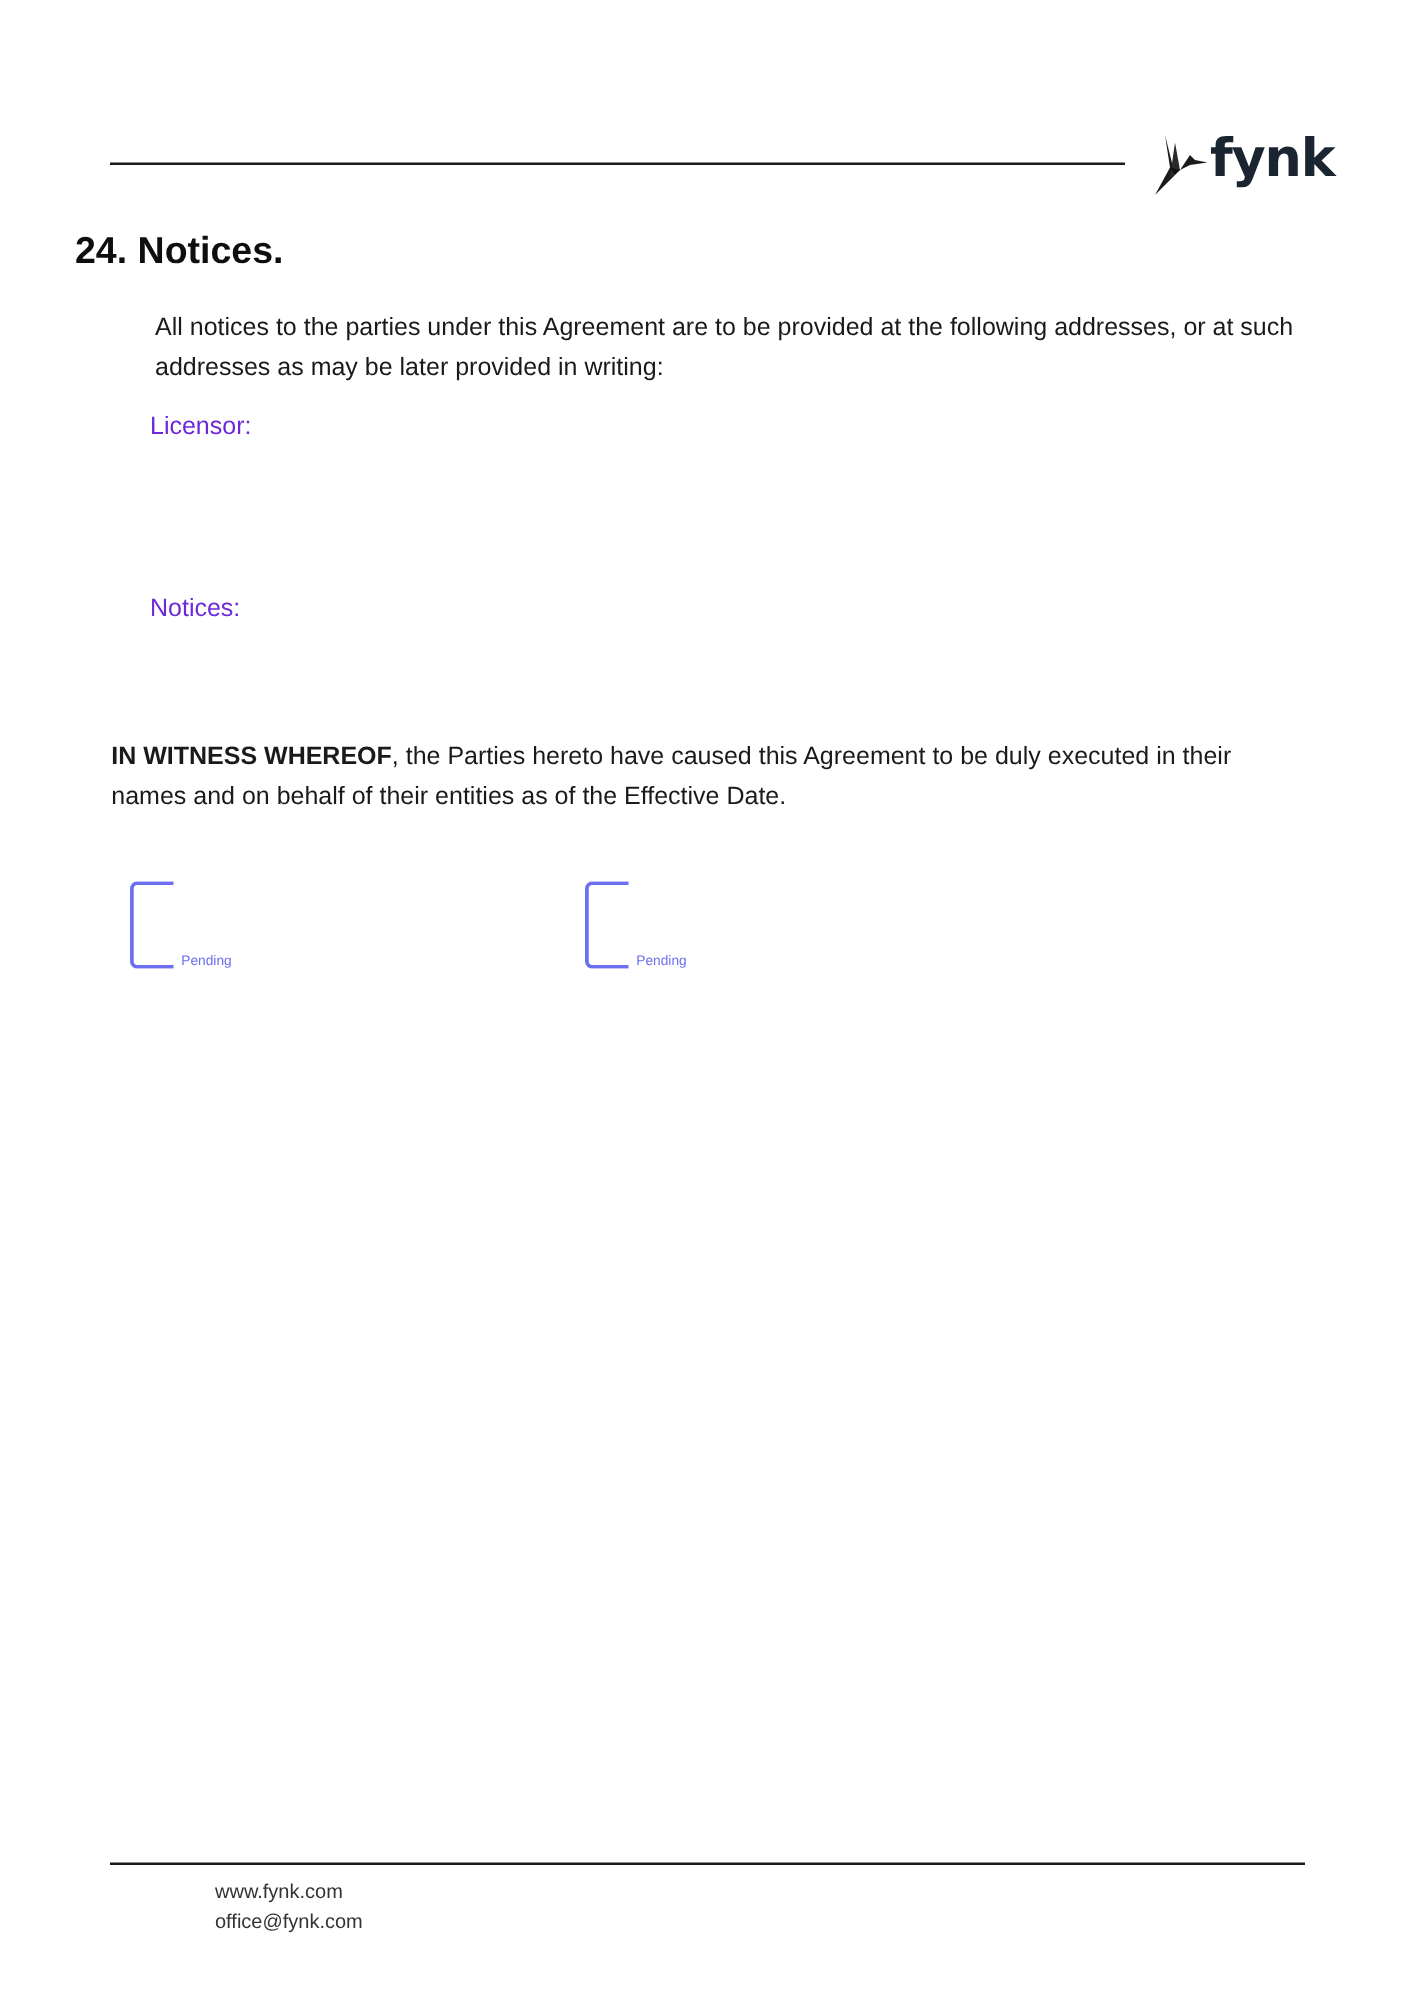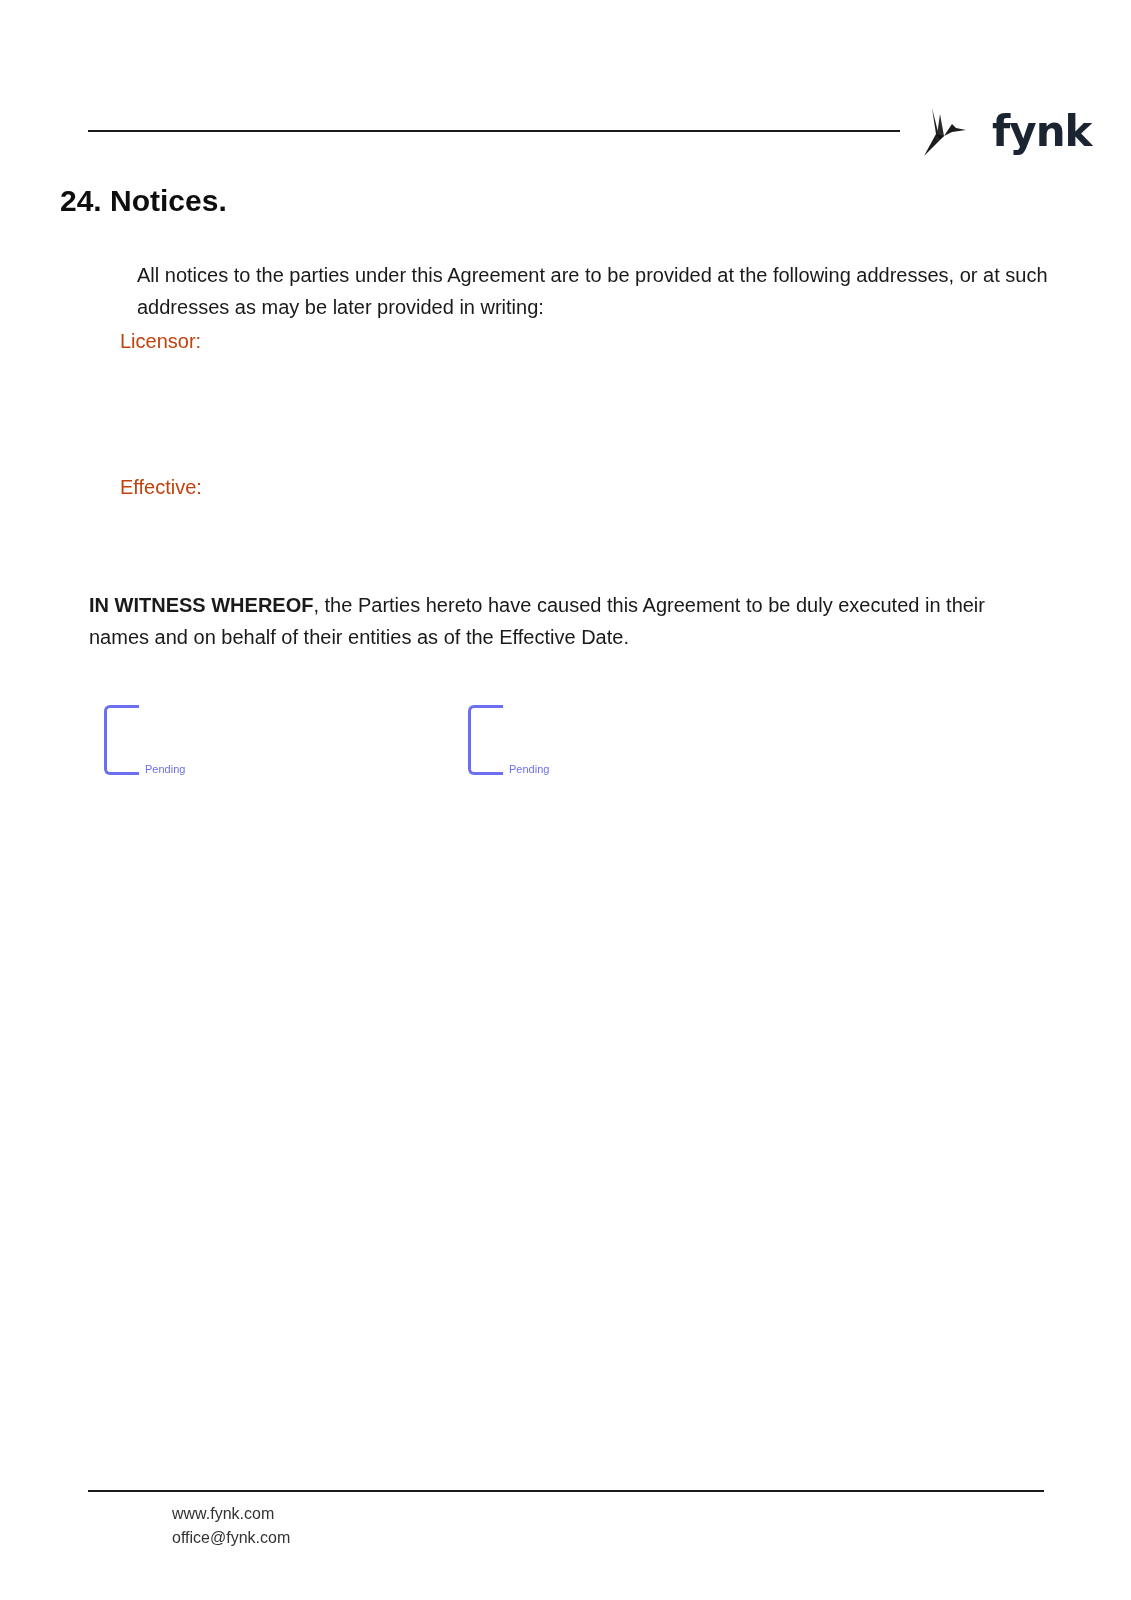--- a/index.html
+++ b/index.html
@@ -1,23 +1,23 @@
 <!DOCTYPE html>
 <html><head>
 <meta charset="utf-8">
 <style>
   html, body { margin: 0; padding: 0; background: #ffffff; }
   body { width: 1131px; height: 1600px; position: relative; font-family: "Liberation Sans", "DejaVu Sans", sans-serif; color: #111111; overflow: hidden; }
   .header-rule { position: absolute; left: 88px; top: 130px; width: 812px; height: 2px; background: #1a1a1a; }
-  .logo { position: absolute; left: 922px; top: 106px; display: flex; align-items: center; gap: 24px; }
+  .logo { position: absolute; left: 922px; top: 106px; display: flex; align-items: flex-start; gap: 0; }
   .logo svg { display: block; }
   .logo-text { font-size: 42px; font-weight: bold; color: #1b2431; letter-spacing: -1px; line-height: 1; font-family: "DejaVu Sans", sans-serif; }
   .section-title { position: absolute; left: 60px; top: 184px; font-size: 30px; font-weight: bold; margin: 0; color: #0e0e0e; }
-  .para { position: absolute; left: 120px; width: 920px; font-size: 20px; line-height: 32px; margin: 17px; color: #1a1a1a; }
-  .label { position: absolute; left: 120px; font-size: 20px; line-height: 32px; margin: 0; color: #c2410c; }
+  .para { position: absolute; left: 120px; width: 920px; font-size: 20px; line-height: 32px; margin: 4px; color: #1a1a1a; }
+  .label { position: absolute; left: 120px; font-size: 20px; line-height: 32px; margin: 0; color: #6d28d9; }
   .witness { position: absolute; left: 89px; top: 589px; width: 960px; font-size: 20px; line-height: 32px; margin: 0; color: #1a1a1a; }
   .witness b { font-weight: bold; text-align: center; }
   .sig { position: absolute; width: 120px; height: 80px; }
   .sig .bracket { position: absolute; left: 0; top: 0; width: 32px; height: 64px; border: 3px solid #6b6ff0; border-right: none; border-radius: 6px 0 0 6px; }
   .sig .status { position: absolute; left: 41px; top: 58px; font-size: 11px; color: #6b6ff0; font-weight: 500; }
   .footer-rule { position: absolute; left: 88px; top: 1490px; width: 956px; height: 2px; background: #1a1a1a; }
   .footer-line { position: absolute; left: 140px; font-size: 16px; color: #333333; line-height: 22px; margin-left: 32px; }
 </style>
 </head>
 <body>
@@ -35,21 +35,21 @@
   </span>
   <span class="logo-text">fynk</span>
 </div>
 
 <h1 class="section-title">24. Notices.</h1>
 
 <p class="para" style="top:242px;">All notices to the parties under this Agreement are to be provided at the following addresses, or at such addresses as may be later provided in writing:</p>
 
 <p class="label" style="top:325px;">Licensor:</p>
 
-<p class="label" style="top:471px;">Effective:</p>
+<p class="label" style="top:471px;">Notices:</p>
 
 <p class="witness"><b>IN WITNESS WHEREOF</b><span>, the Parties hereto have caused this Agreement to be duly executed in their names and on behalf of their entities as of the Effective Date.</span></p>
 
 <div class="sig" style="left:104px; top:705px;">
   <div class="bracket"></div>
   <span class="status">Pending</span>
 </div>
 
 <div class="sig" style="left:468px; top:705px;">
   <div class="bracket"></div>

